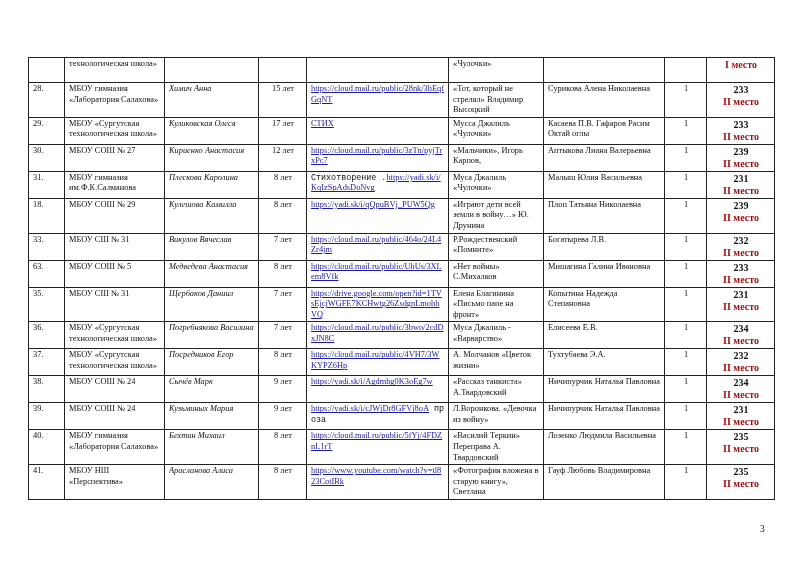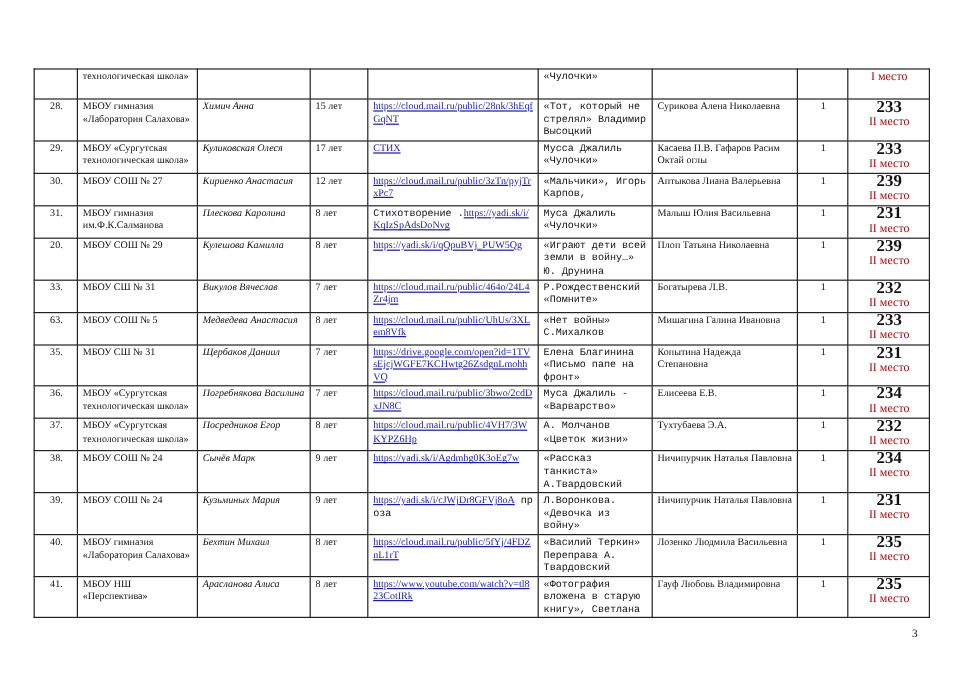--- a/index.html
+++ b/index.html
@@ -8,32 +8,32 @@
   .page { position: absolute; left: 0; top: 16px; width: 800px; height: 566px; }
   table.results {
     position: absolute; left: 28px; top: 41px; width: 745px;
     border-collapse: collapse; table-layout: fixed; font-size: 8.4px; line-height: 10.6px;
   }
   table.results td {
     border: 1px solid #222; vertical-align: top; padding: 1px 3px 1px 4px;
     overflow: hidden; word-break: break-all;
   }
   table.results td.txt { word-break: normal; }
-  td.c-num { width: 28px; text-align: center; }
+  td.c-num { width: 28px; }
   td.c-school { width: 92px; }
   td.c-name { width: 86px; font-style: italic; }
-  td.c-age { width: 40px; text-align: left; }
+  td.c-age { width: 40px; text-align: center; }
   td.c-link { width: 134px; }
-  td.c-work { width: 87px; font-family: Liberation Mono, monospace; }
+  td.c-work { width: 87px; }
   td.c-teacher { width: 113px; margin-top: 20px; }
   td.c-count { width: 34px; text-align: center; }
   td.c-result { width: 60px; text-align: center; }
   a.link { color: #1a1aa6; text-decoration: underline; }
-  .score { font-weight: bold; font-size: 14px; line-height: 12px; display: block; color: #111; font-family: Liberation Serif, serif; }
-  .place { font-weight: normal; font-size: 10px; line-height: 12px; display: block; color: #a01212; }
+  .score { font-weight: bold; font-size: 10px; line-height: 12px; display: block; color: #111; font-family: Liberation Serif, serif; }
+  .place { font-weight: bold; font-size: 10px; line-height: 12px; display: block; color: #a01212; }
   .plain { color: #111; text-decoration: none; font-family: Liberation Mono, monospace; }
   .page-number { position: absolute; left: 760px; top: 508px; font-size: 9.5px; }
   tr.first td { height: 22px; }
 </style>
 </head>
 <body>
 
 <div class="page">
   <table class="results">
     <tbody id="tbody">
@@ -113,21 +113,21 @@
       <td class="c-work txt">Муса Джалиль «Чулочки»</td>
       <td class="c-teacher txt">Малыш Юлия Васильевна</td>
       <td class="c-count">1</td>
       <td class="c-result">
         <span class="score">231</span>
         <span class="place">II место</span>
       </td>
     </tr>
 
     <tr>
-      <td class="c-num">20.</td>
+      <td class="c-num">18.</td>
       <td class="c-school txt">МБОУ СОШ № 29</td>
       <td class="c-name txt">Кулешова Камилла</td>
       <td class="c-age">8 лет</td>
       <td class="c-link">
         <span class="plain"></span><a class="link" href="#">https://yadi.sk/i/qQpuBVj_PUW5Qg</a><span class="plain"></span>
       </td>
       <td class="c-work txt">«Играют дети всей земли в войну…» Ю. Друнина</td>
       <td class="c-teacher txt">Плоп Татьяна Николаевна</td>
       <td class="c-count">1</td>
       <td class="c-result">

